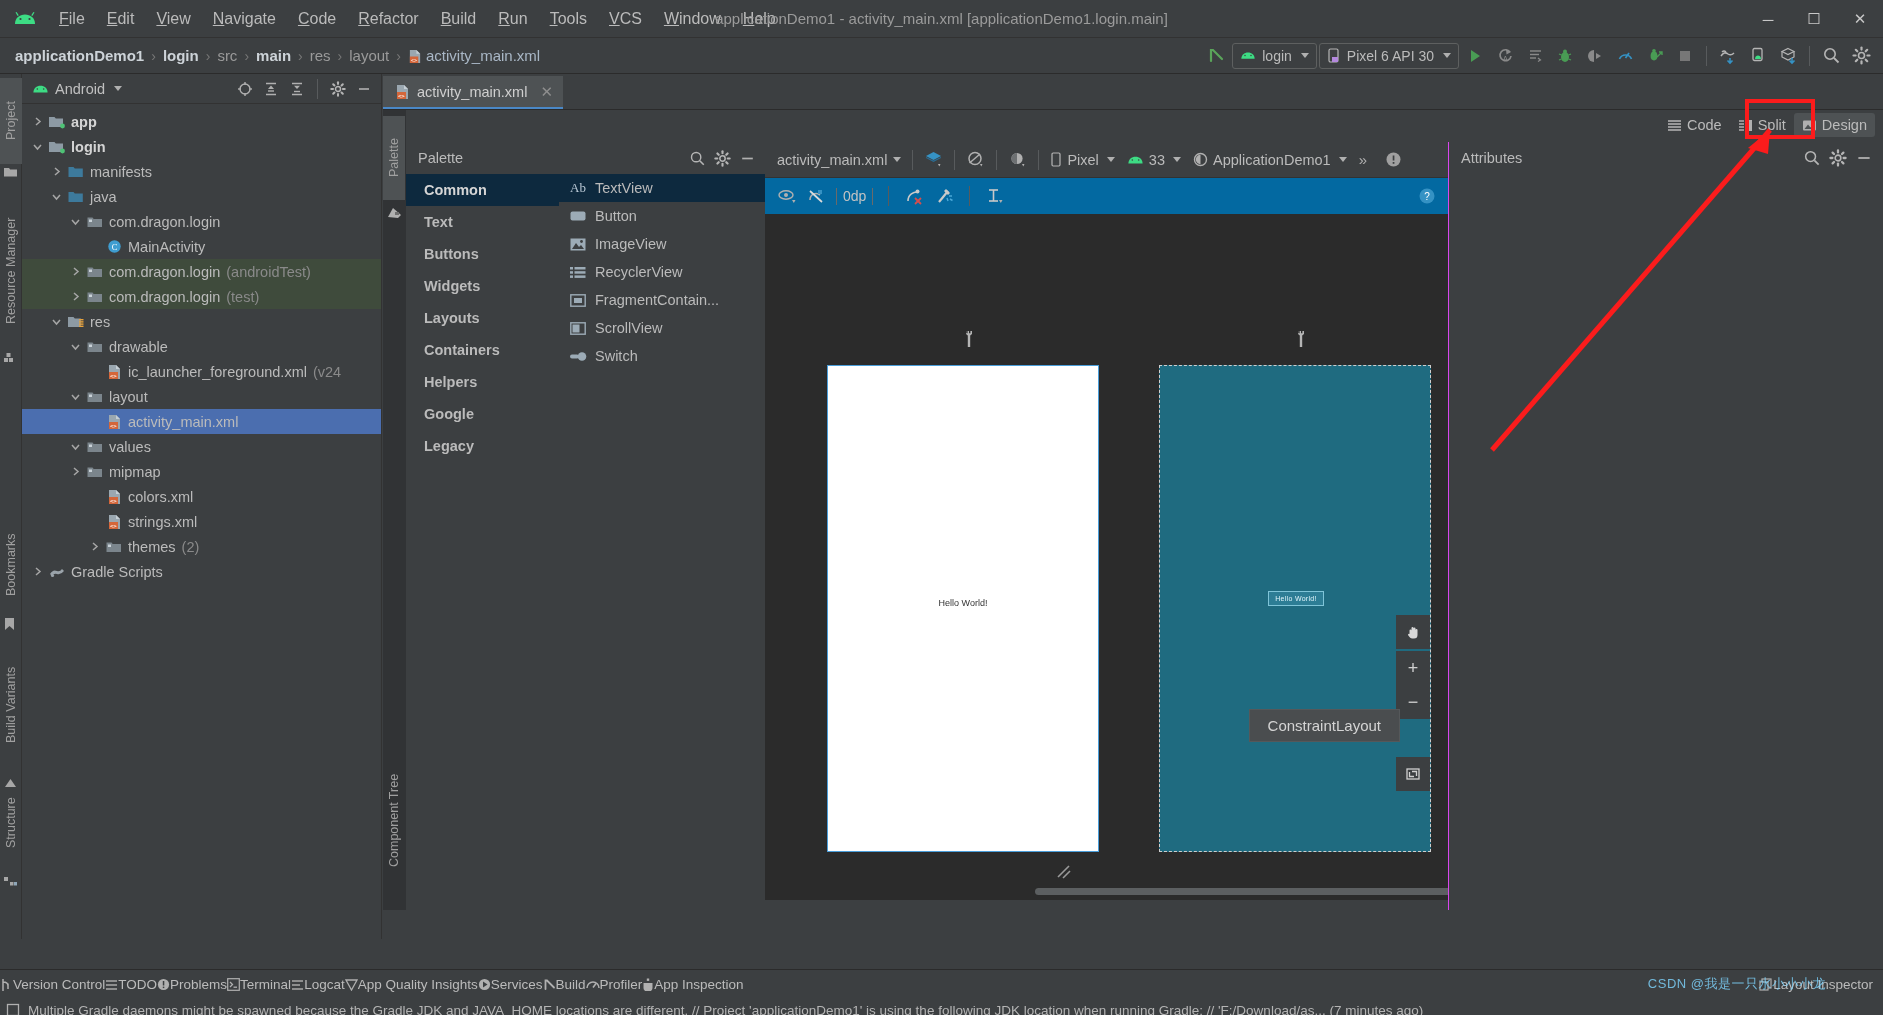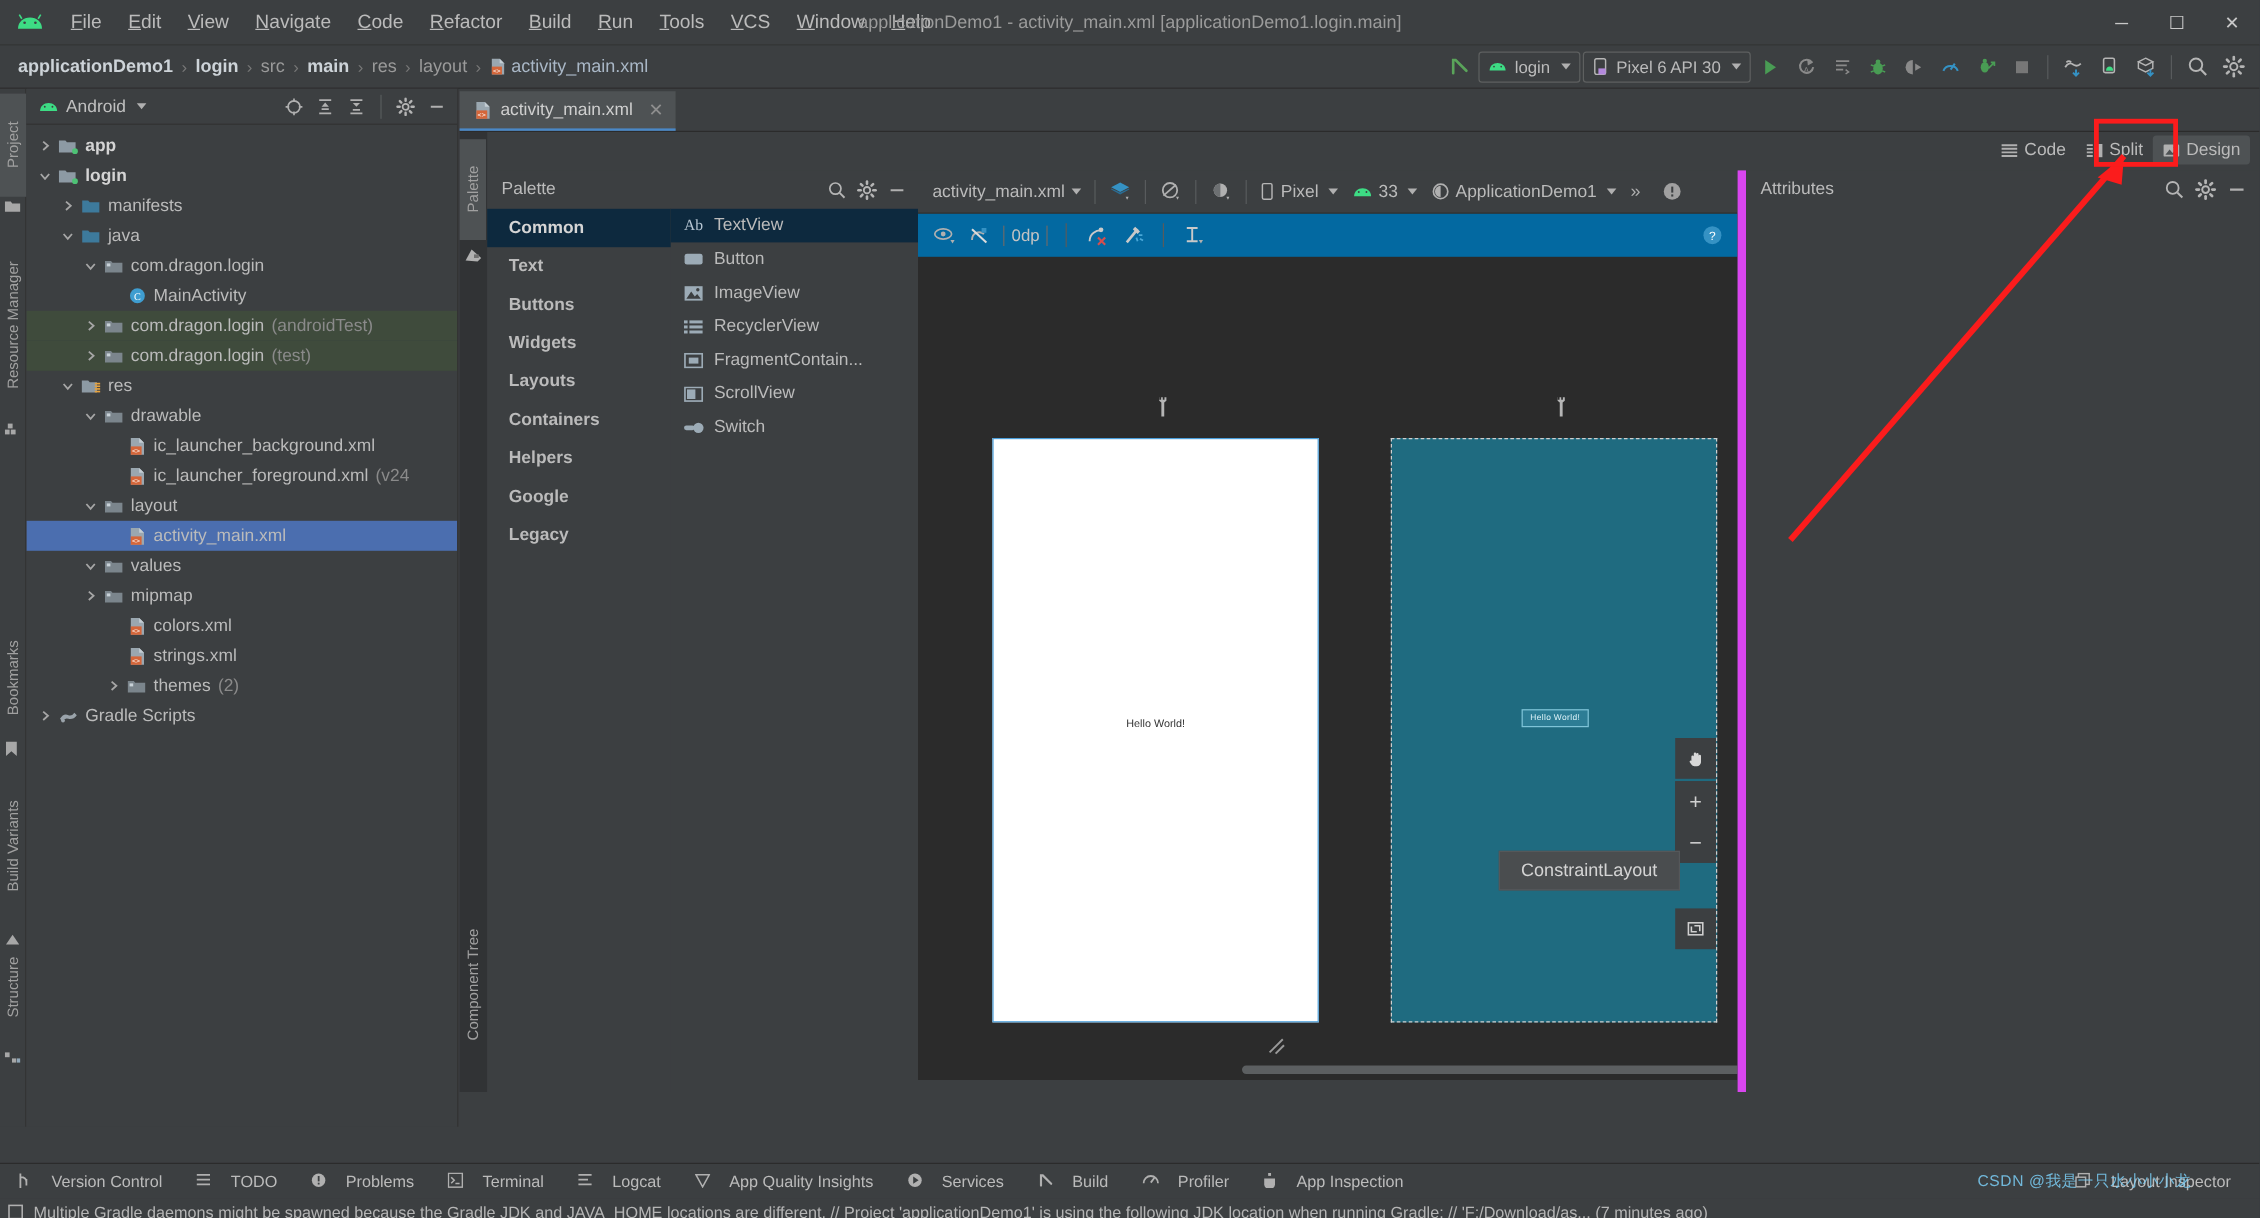--- a/index.html
+++ b/index.html
@@ -195,37 +195,37 @@
   }
   .zstack { background:#3c3f41; }
   .ctooltip {
     position:absolute; right:48px; top:531px; background:#4a4d4f;
     padding:7px 18px; font-size:15px; color:#d4d4d4; border:1px solid #55585a;
   }
 
   
   .attrs {
     position:absolute; left:1448px; top:142px; width:435px; height:768px;
-    background:#3c3f41; border-left:7px solid #d946ef;
+    background:#3c3f41; border-left:1px solid #d946ef;
   }
   .attr-head { height:32px; display:flex; align-items:center; padding-left:12px; }
   .attr-head .t { font-size:14.5px; color:#bbbbbb; }
   .attr-head .ic { margin-left:auto; display:flex; gap:4px; padding-right:8px; }
 
   
   .ctree-stripe {
     position:absolute; left:383px; top:760px; width:23px; height:150px;
   }
 
   
   .toolwins {
     position:absolute; left:0; top:969px; width:1883px; height:30px;
     background:#3c3f41; display:flex; align-items:center; border-top:1px solid #2b2b2b;
   }
-  .tw-item { display:flex; align-items:flex-start; gap:16px; padding:0 14px; font-size:13.5px;
+  .tw-item { display:flex; align-items:center; gap:0; padding:0 0; font-size:13.5px;
              color:#bbbbbb; white-space:nowrap; }
   .tw-right { margin-left:auto; display:flex; align-items:center; padding-right:10px; }
 
   .statusbar {
     position:absolute; left:0; top:999px; width:1883px; height:22px;
     background:#3c3f41; display:flex; align-items:center; gap:8px; padding-left:6px;
     font-size:13.5px; color:#b5b5b5; white-space:nowrap; overflow:hidden;
   }
   .watermark {
     position:absolute; right:57px; top:975px; font-size:13px; color:#7dd3fc;
@@ -688,32 +688,20 @@
         <div class="trow" style="padding-left: 63px;">
           <span class="tw"></span>
           <span class="ico" style="width: 18px; margin-left: 2px;">
             <svg width="15" height="16" viewBox="0 0 15 16">
               <path d="M2 1 h7 l4 4 v10 h-11 Z" fill="#9aa7b0"></path>
               <path d="M9 1 v4 h4 Z" fill="#c5ced4"></path>
               <rect x="2" y="8" width="9" height="7" fill="#d4663a"></rect>
               <text x="3" y="13.6" font-size="5.6" fill="#fff" font-family="monospace">&lt;&gt;</text>
             </svg>
           </span>
-          <span class="tlabel">ic_launcher_background.xml</span>
-        </div>
-        <div class="trow" style="padding-left: 63px;">
-          <span class="tw"></span>
-          <span class="ico" style="width: 18px; margin-left: 2px;">
-            <svg width="15" height="16" viewBox="0 0 15 16">
-              <path d="M2 1 h7 l4 4 v10 h-11 Z" fill="#9aa7b0"></path>
-              <path d="M9 1 v4 h4 Z" fill="#c5ced4"></path>
-              <rect x="2" y="8" width="9" height="7" fill="#d4663a"></rect>
-              <text x="3" y="13.6" font-size="5.6" fill="#fff" font-family="monospace">&lt;&gt;</text>
-            </svg>
-          </span>
           <span class="tlabel">ic_launcher_foreground.xml</span>
           <span class="tsuffix">(v24</span>
         </div>
         <div class="trow" style="padding-left: 44px;">
           <span class="tw">
             <svg width="11" height="11" viewBox="0 0 11 11">
               <path d="M2 4 L5.5 8 L9 4" stroke="#a6a6a6" stroke-width="1.5" fill="none"></path>
             </svg>
           </span>
           <span class="ico" style="width: 18px; margin-left: 2px;">

